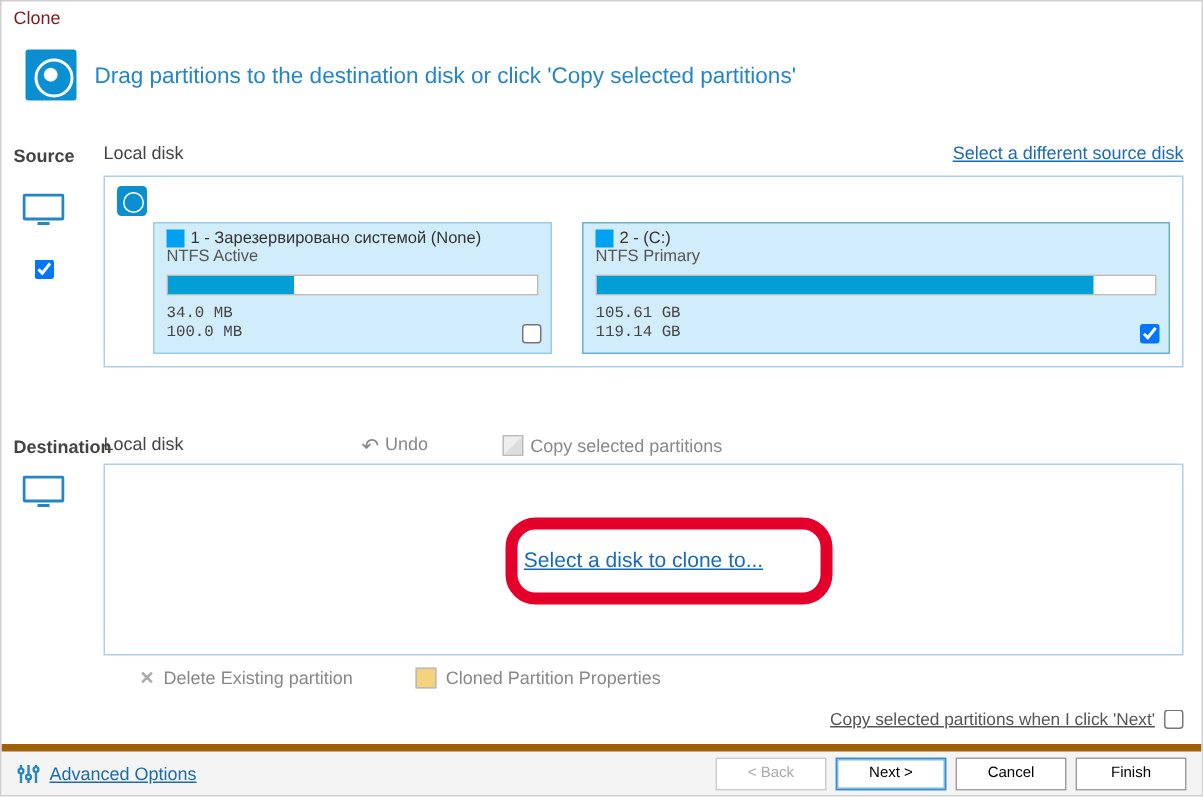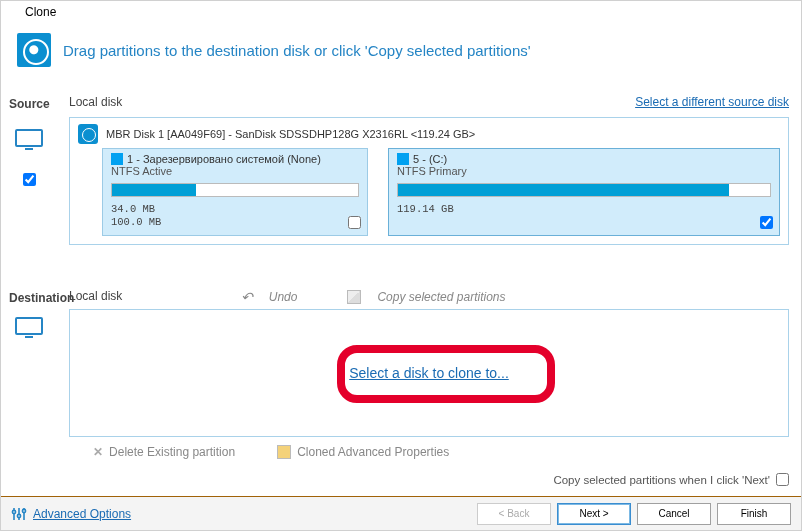--- a/index.html
+++ b/index.html
@@ -8,22 +8,22 @@
     font-family: "Segoe UI", Tahoma, sans-serif;
     font-size: 12px;
     color: #333;
     background: #fff;
     width: 802px;
     height: 531px;
     position: relative;
     border: 1px solid #d0d0d0;
   }
   .titlebar {
-    padding: 4px 24px;
-    color: #000000;
+    padding: 4px 8px;
+    color: #7f1d1d;
     font-size: 12px;
   }
   .header-row {
     display: flex;
     align-items: center;
     gap: 12px;
     padding: 10px 16px 14px 16px;
   }
   .app-icon {
     width: 34px; height: 34px;
@@ -155,21 +155,21 @@
   }
   .toolbar-row {
     position: absolute;
     left: 68px;
     right: 12px;
     display: flex;
     align-items: center;
     gap: 40px;
     color: #888;
   }
-  .toolbar-row .tool { display:flex; align-items:center; gap:16px;font-style:italic; }
+  .toolbar-row .tool { display:flex; gap:4px; }
   .dest-toolbar { top: 288px; left: 240px; right: auto; gap: 50px; }
   .undo-icon::before { content: "↶"; font-size: 14px; color: #888; }
   .copy-icon {
     width: 14px; height: 14px;
     border: 1px solid #bbb;
     background: linear-gradient(135deg, #eee 50%, #ddd 50%);
   }
   .dest-link {
     color: #1a6bb3;
     text-decoration: underline;
@@ -203,26 +203,27 @@
   }
   .hint-row {
     position: absolute;
     right: 12px;
     top: 472px;
     font-size: 11.5px;
     color: #555;
     display:flex;
     align-items:flex-end;
     gap: 6px;
+    text-decoration: underline;
   }
   .footer {
     position: absolute;
     left: 0; right: 0; bottom: 0;
     height: 34px;
-    border-top: 1px solid #a16207;
+    border-top: 5px solid #a16207;
     background: #f4f4f4;
     display: flex;
     align-items: center;
     padding: 0 10px;
   }
   .adv-icon {
     width: 16px; height: 16px;
     display:inline-flex;
     align-items:center;
     justify-content:center;
@@ -266,48 +267,48 @@
   <svg viewBox="0 0 28 22">
       <rect x="1" y="1" width="26" height="16" rx="1" fill="none" stroke="#2585c5" stroke-width="2"></rect>
       <rect x="10" y="19" width="8" height="2" fill="#2585c5"></rect>
     </svg>
 </div>
 <input type="checkbox" checked="" class="src-check" style="">
 
 <div class="panel source-panel">
   <div class="disk-header">
     <div class="hdd"></div>
-    <span>MBR Disk 1 [AA049F69] - SanDisk SDSSDHP128G X2316RL  &lt;119.24 GB&gt;</span>
   </div>
   <div class="partitions">
     <div class="part part1">
       <div class="part-title-row">
         <span class="win-flag"></span>
         <span class="part-title">1 - Зарезервировано системой (None)</span>
       </div>
       <div class="part-sub">NTFS Active</div>
       <div class="usage-bar">
         <div class="usage-fill" style="width:34%"></div>
       </div>
       <div class="part-sizes">
         <div>34.0 MB</div>
         <div>100.0 MB</div>
       </div>
       <input type="checkbox" class="part-check" style="">
     </div>
     <div class="part part2">
       <div class="part-title-row">
         <span class="win-flag"></span>
-        <span class="part-title">5 -  (C:)</span>
+        <span class="part-title">2 -  (C:)</span>
       </div>
       <div class="part-sub">NTFS Primary</div>
       <div class="usage-bar">
         <div class="usage-fill" style="width:89%"></div>
       </div>
       <div class="part-sizes">
+        <div>105.61 GB</div>
         <div>119.14 GB</div>
       </div>
       <input type="checkbox" checked="" class="part-check" style="">
     </div>
   </div>
 </div>
 
 <div class="section-label dest-label">Destination</div>
 <div class="section-row dest-row">
   <span class="local-disk">Local disk</span>
@@ -336,21 +337,21 @@
 
 <div class="highlight-box" style="left:336px; top:344px; width:218px; height:58px;"></div>
 
 <div class="below-dest">
   <span class="tool">
       <span class="x-icon"></span>
       <span>Delete Existing partition</span>
     </span>
   <span class="tool">
       <span class="props-icon"></span>
-      <span>Cloned Advanced Properties</span>
+      <span>Cloned Partition Properties</span>
     </span>
 </div>
 
 <div class="hint-row">
   <span>Copy selected partitions when I click 'Next'</span>
   <input type="checkbox" style="">
 </div>
 
 <div class="footer">
   <div class="footer-left">

